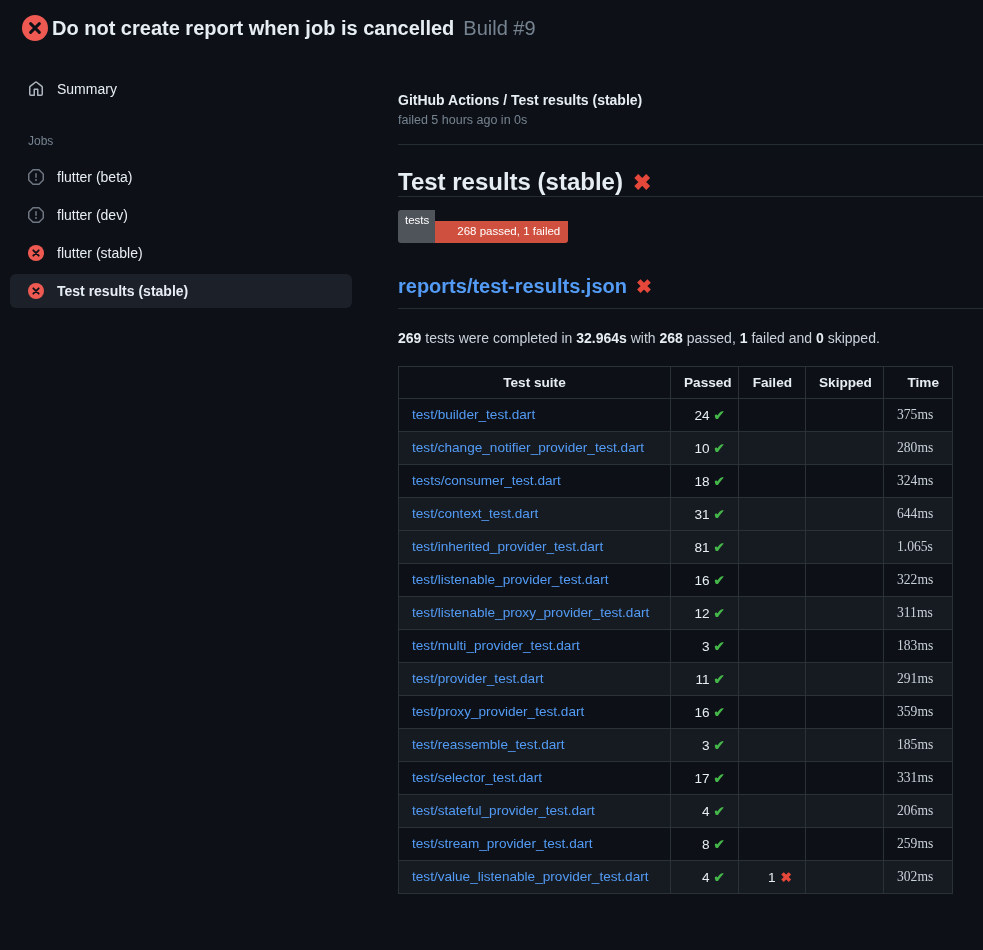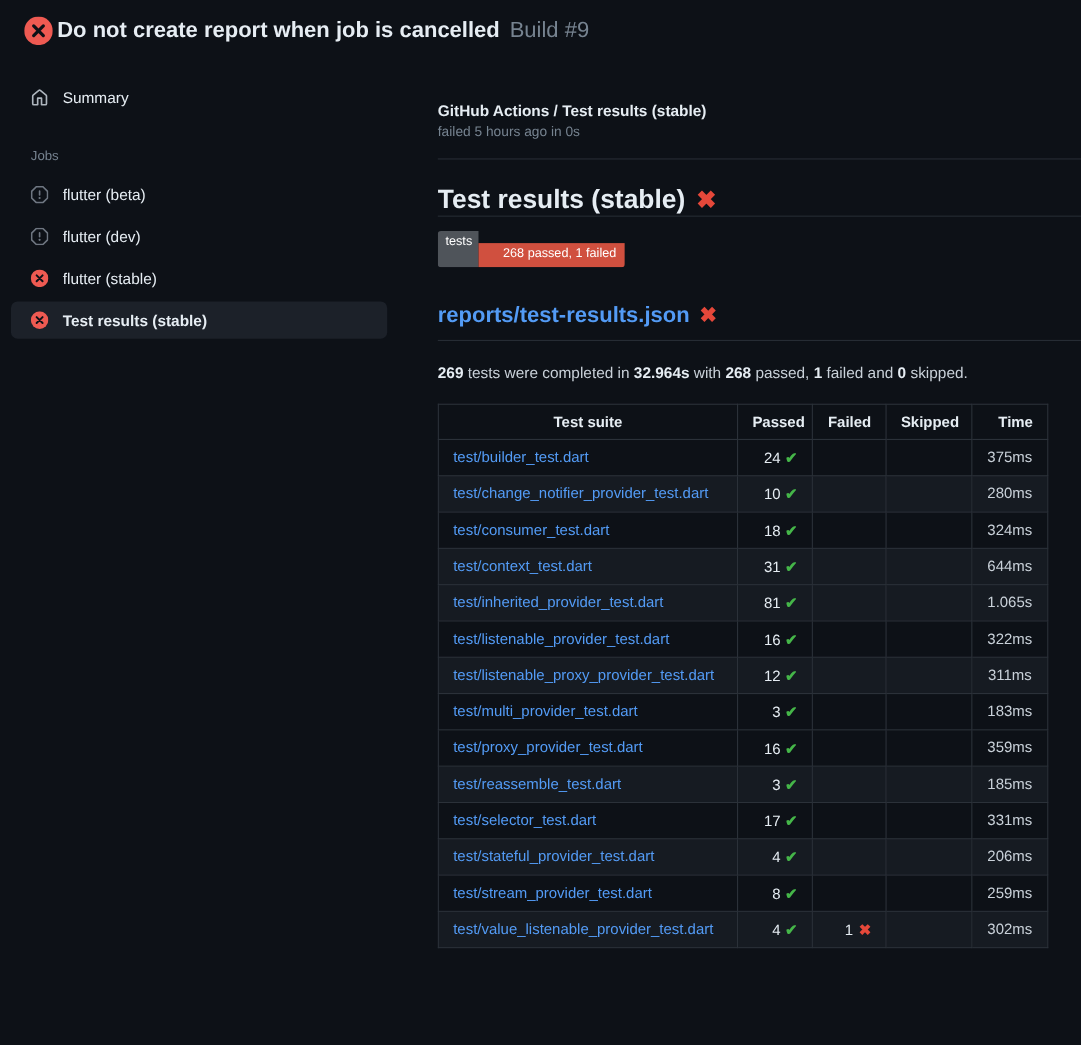--- a/index.html
+++ b/index.html
@@ -73,21 +73,21 @@
   }
   .results th, .results td {
     border: 1px solid var(--border); padding: 8px 13px;
     overflow: hidden; white-space: nowrap;
   }
   .results th { font-weight: bold; color: var(--text-bright); text-align: center; }
   .results th.num, .results td.num { text-align: right; }
   .results tr.alt td { background: var(--bg-alt-row); }
   .results td a { color: var(--link); text-decoration: none; cursor: pointer; }
   .results td.num .count { color: var(--text-bright); }
-  .results td.time { text-align: center; color: var(--text); }
+  .results td.time { text-align: left; color: var(--text); font-family: Liberation Serif, serif; }
   .check { color: var(--green); font-weight: bold; margin-left: 4px; }
   .cross { color: var(--cross-red); font-weight: bold; margin-left: 5px; }
 
   .col-suite { width: 272px; }
   .col-passed { width: 68px; }
   .col-failed { width: 67px; }
   .col-skipped { width: 78px; }
   .col-time { width: 69px; }
 </style>
 </head>
@@ -196,21 +196,21 @@
             <td class="time">375ms</td>
           </tr>
           <tr class="alt">
             <td class="suite"><a>test/change_notifier_provider_test.dart</a></td>
             <td class="num"><span class="count">10</span><span class="check">✔</span></td>
             <td class="num"></td>
             <td class="num"></td>
             <td class="time">280ms</td>
           </tr>
           <tr>
-            <td class="suite"><a>test/consumer_test.dart</a></td>
+            <td class="suite"><a>tests/consumer_test.dart</a></td>
             <td class="num"><span class="count">18</span><span class="check">✔</span></td>
             <td class="num"></td>
             <td class="num"></td>
             <td class="time">324ms</td>
           </tr>
           <tr class="alt">
             <td class="suite"><a>test/context_test.dart</a></td>
             <td class="num"><span class="count">31</span><span class="check">✔</span></td>
             <td class="num"></td>
             <td class="num"></td>
@@ -236,20 +236,27 @@
             <td class="num"></td>
             <td class="num"></td>
             <td class="time">311ms</td>
           </tr>
           <tr>
             <td class="suite"><a>test/multi_provider_test.dart</a></td>
             <td class="num"><span class="count">3</span><span class="check">✔</span></td>
             <td class="num"></td>
             <td class="num"></td>
             <td class="time">183ms</td>
+          </tr>
+          <tr class="alt">
+            <td class="suite"><a>test/provider_test.dart</a></td>
+            <td class="num"><span class="count">11</span><span class="check">✔</span></td>
+            <td class="num"></td>
+            <td class="num"></td>
+            <td class="time">291ms</td>
           </tr>
           <tr>
             <td class="suite"><a>test/proxy_provider_test.dart</a></td>
             <td class="num"><span class="count">16</span><span class="check">✔</span></td>
             <td class="num"></td>
             <td class="num"></td>
             <td class="time">359ms</td>
           </tr>
           <tr class="alt">
             <td class="suite"><a>test/reassemble_test.dart</a></td>

